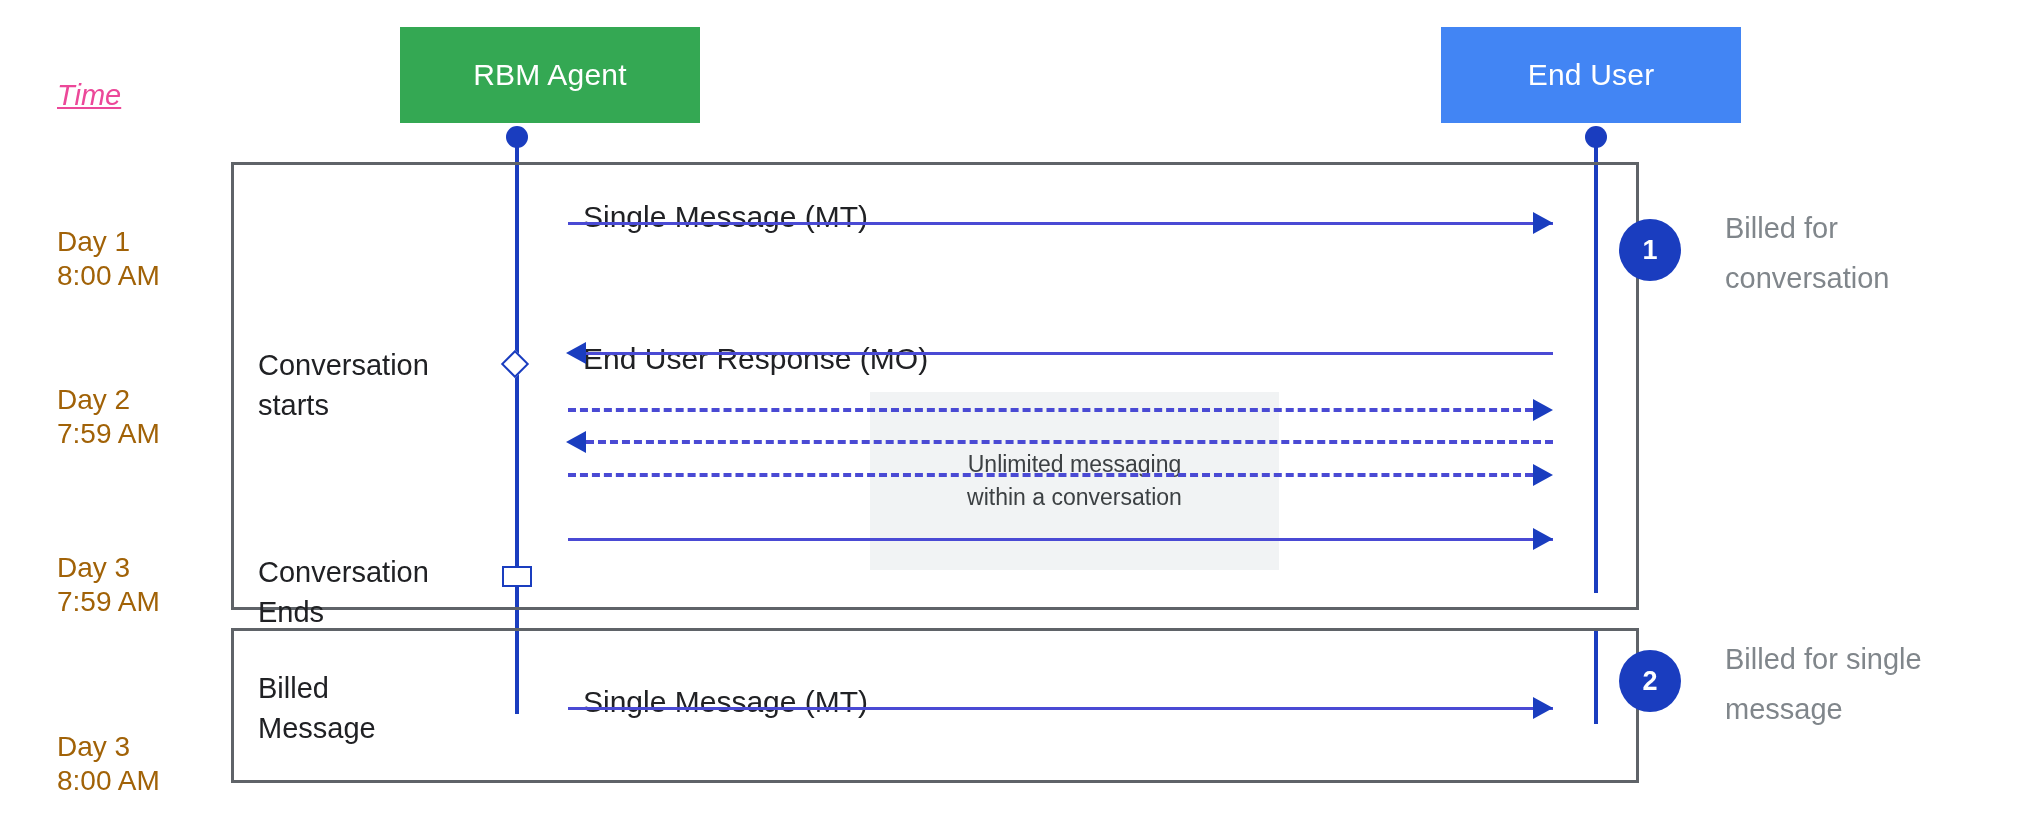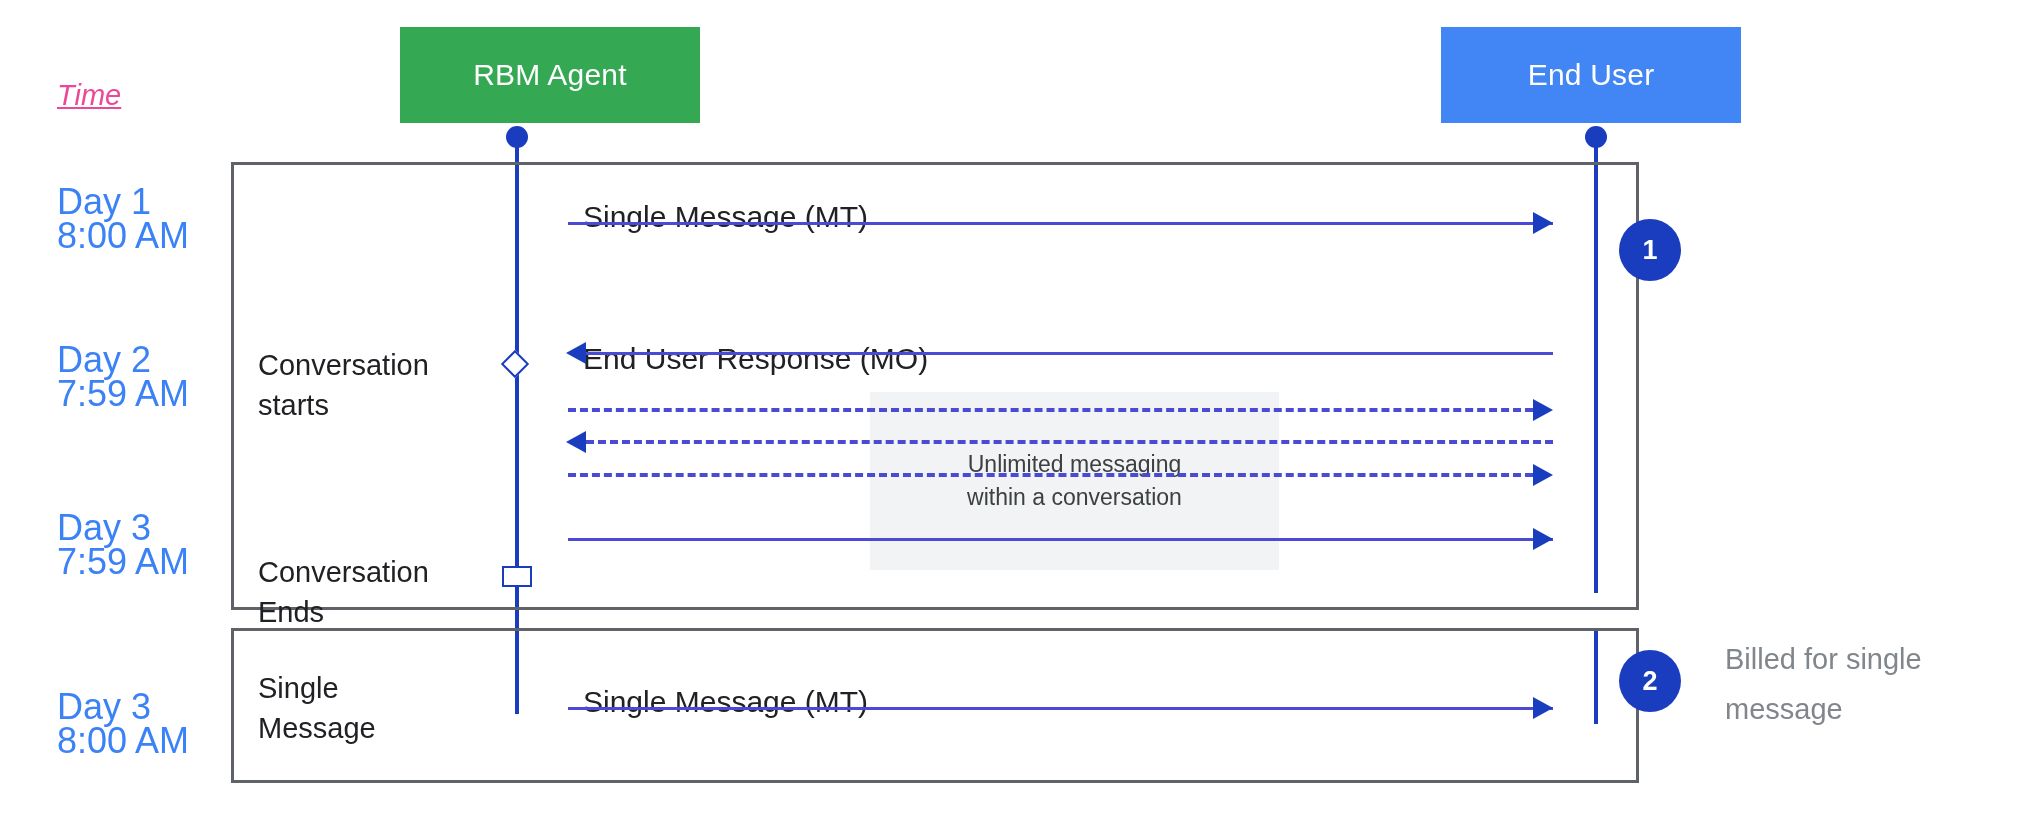--- a/index.html
+++ b/index.html
@@ -82,24 +82,25 @@
     position: absolute;
     border: 3px solid #5f6368;
     background: transparent;
   }
   #frame-conversation { left: 231px; top: 162px; width: 1402px; height: 442px; }
   #frame-single       { left: 231px; top: 628px; width: 1402px; height: 149px; }
 
   
   .time-label {
     position: absolute;
-    color: #3b82f6;
-    font-size: 36px;
+    color: #a16207;
+    font-size: 28px;
     line-height: 34px;
     white-space: pre-line;
+    margin-top: 40px;
   }
   #time-header {
     position: absolute;
     left: 57px; top: 79px;
     color: #ec4899;
     font-size: 29px;
     text-decoration: underline;
     font-style: italic;
   }
   #time-day1 { left: 57px; top: 185px; }
@@ -222,21 +223,21 @@
 
   <div id="note-unlimited">
     <span>Unlimited messaging
 within a conversation</span>
   </div>
 
   <div class="stage-label" id="stage-conversation-starts">Conversation
 starts</div>
   <div class="stage-label" id="stage-conversation-ends">Conversation
 Ends</div>
-  <div class="stage-label" id="stage-single-message">Single
+  <div class="stage-label" id="stage-single-message">Billed
 Message</div>
 
   <div id="marker-conversation-start"></div>
   <div id="marker-conversation-end"></div>
 
   <div class="msg-label" style="left:583px; top:168px;">Single Message (MT)</div>
   <div class="arrow-line" style="left:568px; top:222px; width:985px;"></div>
   <div class="arrow-head right" style="left:1533px; top:212px;"></div>
 
   <div class="msg-label" style="left:583px; top:310px;">End User Response (MO)</div>
@@ -255,20 +256,22 @@
   <div class="arrow-line" style="left:568px; top:538px; width:985px;"></div>
   <div class="arrow-head right" style="left:1533px; top:528px;"></div>
 
   <div class="msg-label" style="left:583px; top:653px;">Single Message (MT)</div>
   <div class="arrow-line" style="left:568px; top:707px; width:985px;"></div>
   <div class="arrow-head right" style="left:1533px; top:697px;"></div>
 
   <div class="badge" id="badge-1">
     <span>1</span>
   </div>
+  <div class="billing-text" id="billing-text-1">Billed for
+conversation</div>
 
   <div class="badge" id="badge-2">
     <span>2</span>
   </div>
   <div class="billing-text" id="billing-text-2">Billed for single
 message</div>
 
 </div>
 
 </body></html>

